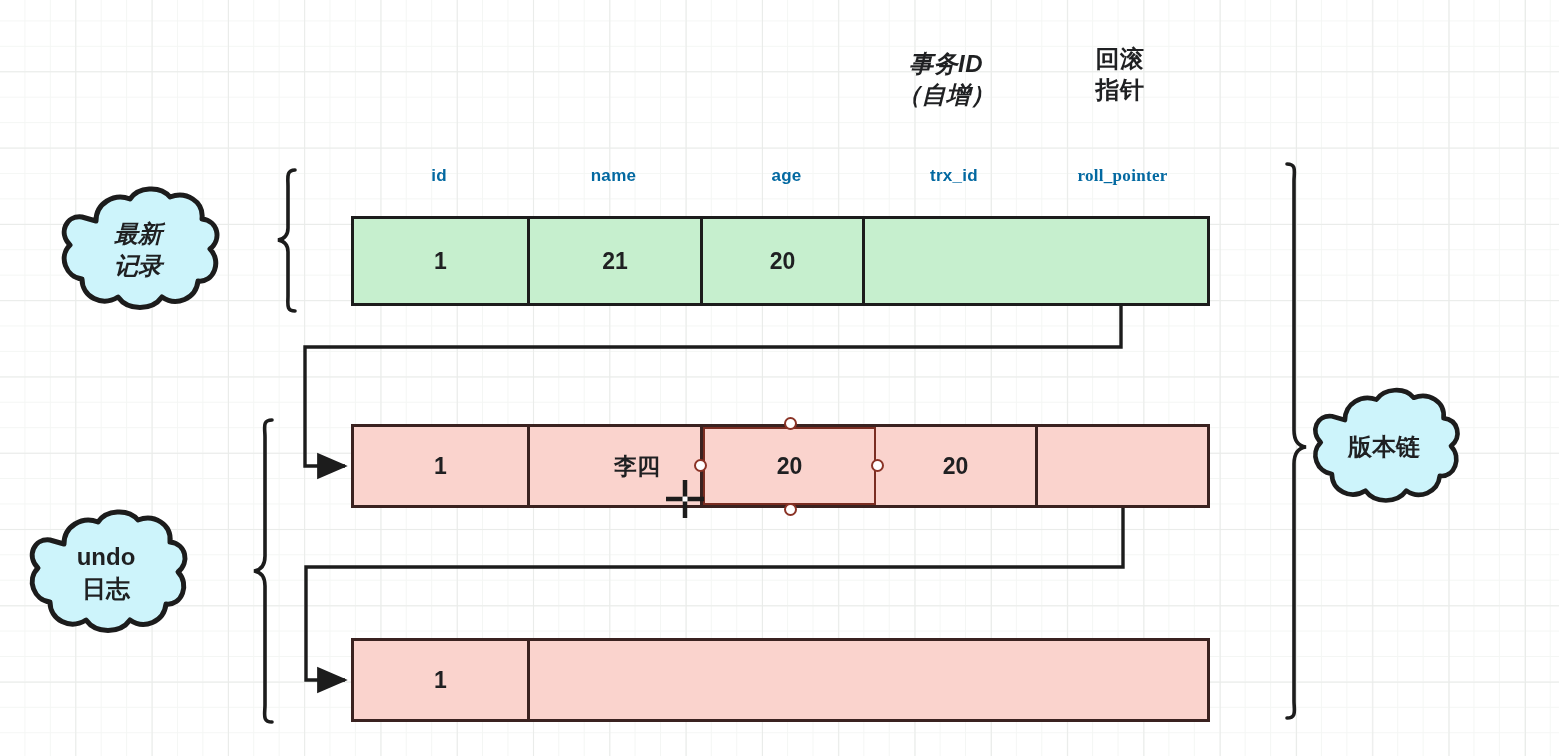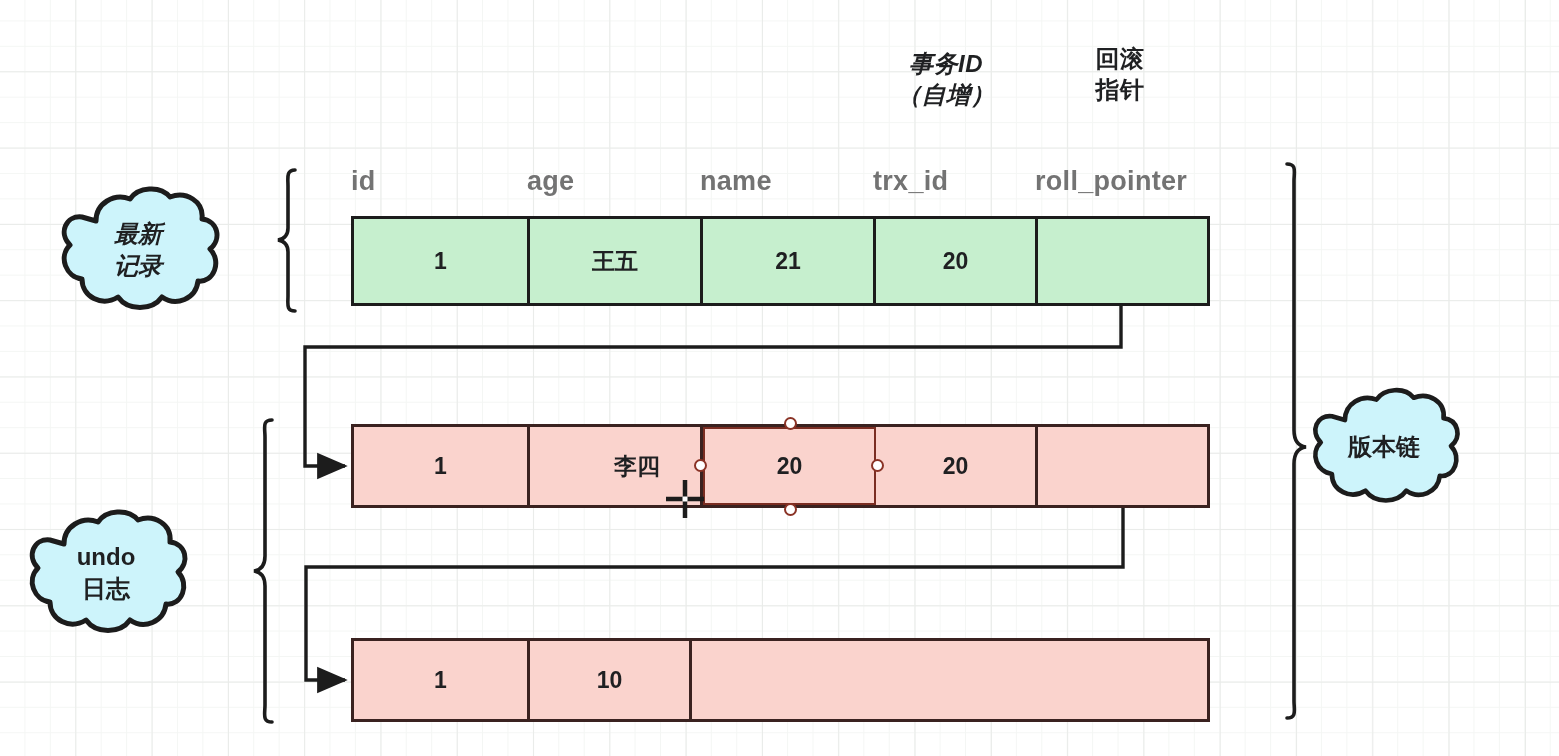--- a/index.html
+++ b/index.html
@@ -66,24 +66,24 @@
     border-right: 2px solid #7a2d22 !important;
     box-shadow: inset 0 2px 0 #7a2d22, inset 0 -2px 0 #7a2d22;
   }
 
   
   .hdr-row {
     position: absolute;
     display: flex;
   }
   .hdr-row .hdr {
-    text-align: left;
-    font-weight: bold;
-    font-size: 27px;
-    color: #737373;
+    text-align: center;
+    font-weight: bold;
+    font-size: 17px;
+    color: #0369a1;
     letter-spacing: 0.3px;
   }
 
   
   .cloud {
     position: absolute;
     display: flex;
     align-items: center;
     justify-content: center;
     text-align: center;
@@ -134,29 +134,28 @@
 </svg>
 
 <div class="col-annot" style="left:848px; top:48px; width:196px;font-style:italic;">事务ID
 （自增）</div>
 
 <div class="col-annot" style="left:1040px; top:30px; width:160px;margin-top:13px;">回滚
 指针</div>
 
 <div class="hdr-row" style="left:351px; top:166px;">
   <div class="hdr" style="width:176px;">id</div>
+  <div class="hdr" style="width:173px;">name</div>
   <div class="hdr" style="width:173px;">age</div>
-  <div class="hdr" style="width:173px;">name</div>
   <div class="hdr" style="width:162px;">trx_id</div>
-  <div class="hdr" style="width:175px;">roll_pointer</div>
+  <div class="hdr" style="width:175px;font-family:Liberation Serif, serif;">roll_pointer</div>
 </div>
 
 <div class="rec-row green" style="left:351px; top:216px; width:859px; height:90px;">
   <div class="cell" style="width:176px;">1</div>
-  <div class="cell" style="width:173px;">王五</div>
   <div class="cell" style="width:173px;">21</div>
   <div class="cell" style="width:162px;">20</div>
   <div class="cell" style="width:169px;"></div>
 </div>
 
 <div class="rec-row pink" style="left:351px; top:424px; width:859px; height:84px;">
   <div class="cell" style="width:176px;">1</div>
   <div class="cell" style="width:173px;padding-left:44px;">李四</div>
   <div class="cell selected" style="width:173px;">20</div>
   <div class="cell" style="width:162px;">20</div>
@@ -169,21 +168,20 @@
 <div class="handle" style="left:871px; top:459px;"></div>
 
 <svg class="crosshair" style="left:662px; top:476px;" width="46" height="46" viewBox="0 0 46 46">
   <line x1="4" y1="23" x2="42" y2="23" stroke="#1c1c1c" stroke-width="4.5"></line>
   <line x1="23" y1="4" x2="23" y2="42" stroke="#1c1c1c" stroke-width="4.5"></line>
   <rect x="20.5" y="20.5" width="5" height="5" fill="#ffffff"></rect>
 </svg>
 
 <div class="rec-row pink" style="left:351px; top:638px; width:859px; height:84px;">
   <div class="cell" style="width:176px;">1</div>
-  <div class="cell" style="width:162px;">10</div>
   <div class="cell" style="width:169px;"></div>
 </div>
 
 <div class="cloud" style="left:52px; top:185px; width:172px; height:130px;font-style:italic;">
   <svg width="172" height="130" viewBox="0 0 172 130">
     <path d="M44,36 C44,18 62,8 78,14 C86,2 108,0 118,12 C134,6 152,16 150,34
              C166,36 170,54 158,64 C170,76 162,98 146,96 C144,114 124,122 110,112
              C100,126 76,126 66,112 C50,122 30,112 30,94 C14,92 6,72 18,60
              C6,48 14,30 30,32 Z" fill="#cdf4fb" stroke="#1c1c1c" stroke-width="5" stroke-linejoin="round"></path>
   </svg>

